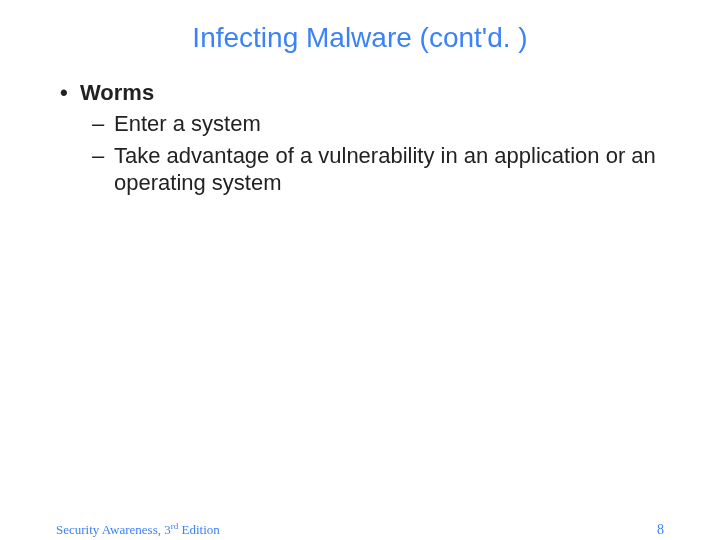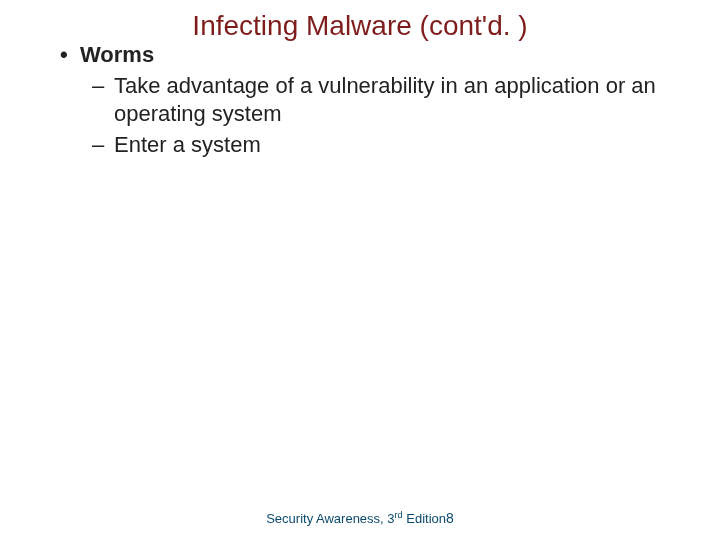--- a/index.html
+++ b/index.html
@@ -1,42 +1,42 @@
 <!DOCTYPE html>
 <html><head>
   <meta charset="utf-8">
   <style>
     * { margin: 0; padding: 0; box-sizing: border-box; }
     html, body { width: 720px; height: 540px; font-family: Arial, Helvetica, sans-serif; background: #fff; color: #222; }
     body { position: relative; overflow: hidden; }
     .slide { width: 720px; height: 540px; padding: 0; position: relative; }
-    .title { font-size: 28px; font-weight: 400; text-align: center; margin-top: 10px; color: #7f1d1d; }
-    .content { padding: 0 36px 0 56px; }
+    .title { font-size: 28px; font-weight: 400; text-align: center; margin-top: 22px; color: #3b82f6; }
+    .content { margin-top: 26px; padding: 0 36px 0 56px; }
     .bullet1 { list-style: none; margin: 0; padding: 0; }
     .bullet1 > li { position: relative; padding-left: 24px; font-size: 22px; font-weight: 700; margin-bottom: 6px; }
     .bullet1 > li::before { content: "•"; position: absolute; left: 4px; top: 0; font-weight: 700; font-size: 22px; }
     .bullet2 { list-style: none; margin: 4px 0 0 4px; padding: 0; font-weight: 400; }
     .bullet2 > li { position: relative; padding-left: 30px; font-size: 22px; line-height: 1.25; margin-bottom: 4px; }
     .bullet2 > li::before { content: "–"; position: absolute; left: 8px; top: 0; font-size: 22px; }
-    .footer { position: absolute; left: 56px; right: 56px; bottom: 24px; display: flex; justify-content: center; align-items: baseline; font-size: 13px; color: #0c4a6e; }
+    .footer { position: absolute; left: 56px; right: 56px; bottom: 24px; display: flex; justify-content: space-between; align-items: baseline; font-size: 13px; color: #3b82f6; font-family: Liberation Serif, serif; }
     .footer-left sup { font-size: 0.7em; }
     .footer-right { font-size: 14px; }
   </style>
 </head>
 <body>
 
 <div class="slide">
   <h1 class="title">Infecting Malware (cont'd. )</h1>
   <div class="content">
     <ul class="bullet1">
       <li>
         <span>Worms</span>
         <ul class="bullet2">
+          <li>Enter a system</li>
           <li>Take advantage of a vulnerability in an application or an operating system</li>
-          <li>Enter a system</li>
         </ul>
       </li>
     </ul>
   </div>
   <div class="footer">
     <div class="footer-left">
       <span>Security Awareness, 3</span><sup>rd</sup><span> Edition</span>
     </div>
     <div class="footer-right">8</div>
   </div>

